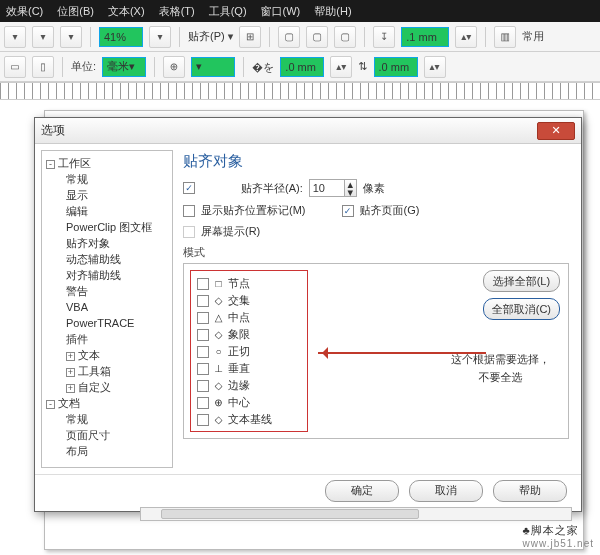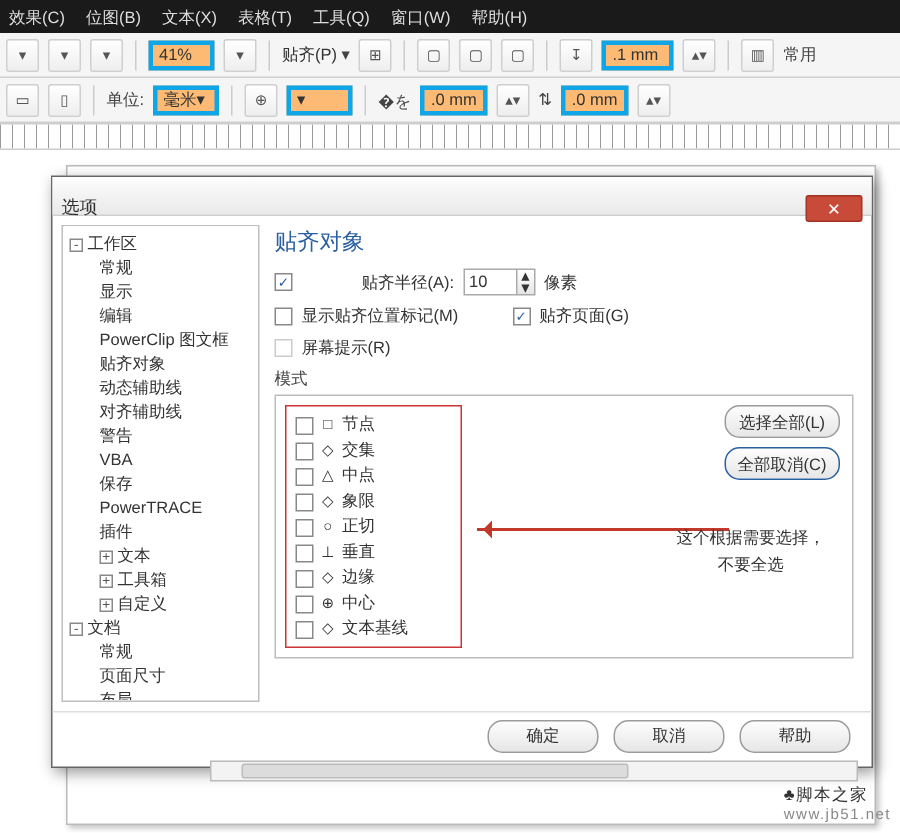--- a/index.html
+++ b/index.html
@@ -4,30 +4,30 @@
 <style>
   *{box-sizing:border-box;margin:0;padding:0;font-family:"Microsoft YaHei","SimSun",sans-serif;font-size:11px;color:#333}
   body{background:#fff;width:600px;height:555px;overflow:hidden;position:relative}
   
   .menubar{background:#1a1a1a;height:22px;display:flex;align-items:center;padding:0 6px;gap:14px}
   .menubar span{color:#ddd;font-size:11px}
   
   .toolbar{background:#f5f5f5;border-bottom:1px solid #d0d0d0;height:30px;display:flex;align-items:center;padding:2px 4px;gap:6px}
   .tbtn{width:22px;height:22px;border:1px solid #cfcfcf;border-radius:2px;background:linear-gradient(#fff,#eee);display:flex;align-items:center;justify-content:center;font-size:10px;color:#555}
   .tsep{width:1px;height:20px;background:#ccc;margin:0 2px}
-  .tfield{height:20px;border:3px solid #0ea5e9;background:#fdba74;padding:0 4px;display:flex;align-items:center;font-size:11px;min-width:44px}
+  .tfield{height:20px;border:1px solid #0ea5e9;background:#22c55e;padding:0 4px;display:flex;align-items:center;font-size:11px;min-width:44px}
   .tlabel{font-size:11px;color:#444}
   
   .ruler{height:18px;background:#fff;border-top:1px solid #ccc;border-bottom:1px solid #ccc;position:relative;background-image:repeating-linear-gradient(to right,#999 0,#999 1px,transparent 1px,transparent 8px)}
   
   .canvas{background:#fff;height:460px;position:relative}
   .page-shadow{position:absolute;left:44px;top:10px;width:540px;height:440px;border:1px solid #bbb;box-shadow:2px 2px 4px rgba(0,0,0,.25);background:#fff}
   
   .dialog{position:absolute;left:34px;top:117px;width:548px;height:395px;border:1px solid #666;background:#fff;box-shadow:2px 3px 9px rgba(0,0,0,.4)}
-  .dlg-title{height:26px;background:linear-gradient(#fdfdfd,#e9e9e9);border-bottom:1px solid #ccc;display:flex;padding:12px 6px}
+  .dlg-title{height:26px;background:linear-gradient(#fdfdfd,#e9e9e9);border-bottom:1px solid #ccc;display:flex;align-items:center;padding:12px 6px}
   .dlg-title .t{flex:1;font-size:12px;color:#333}
   .win-x{width:38px;height:18px;background:#c84b3a;border:1px solid #a03323;border-radius:2px;color:#fff;display:flex;align-items:center;justify-content:center;font-size:11px}
   .dlg-body{display:flex;height:330px}
   
   .tree{width:132px;border:1px solid #bfbfbf;margin:6px;overflow:auto;background:#fff;padding:4px 2px}
   .tree .node{white-space:nowrap;line-height:16px;font-size:11px;color:#333}
   .tree .node.l1{margin-left:2px}
   .tree .node.l2{margin-left:22px}
   .tree .tgl{display:inline-block;width:9px;height:9px;border:1px solid #888;line-height:7px;text-align:center;font-size:9px;margin-right:3px;color:#555}
   
@@ -127,21 +127,20 @@
         <div class="node l1"><span class="tgl">-</span><span>工作区</span></div>
         <div class="node l2"><span>常规</span></div>
         <div class="node l2"><span>显示</span></div>
         <div class="node l2"><span>编辑</span></div>
         <div class="node l2"><span>PowerClip 图文框</span></div>
         <div class="node l2"><span>贴齐对象</span></div>
         <div class="node l2"><span>动态辅助线</span></div>
         <div class="node l2"><span>对齐辅助线</span></div>
         <div class="node l2"><span>警告</span></div>
         <div class="node l2"><span>VBA</span></div>
-        <div class="node l2"><span>保存</span></div>
         <div class="node l2"><span>PowerTRACE</span></div>
         <div class="node l2"><span>插件</span></div>
         <div class="node l2"><span class="tgl">+</span><span>文本</span></div>
         <div class="node l2"><span class="tgl">+</span><span>工具箱</span></div>
         <div class="node l2"><span class="tgl">+</span><span>自定义</span></div>
         <div class="node l1"><span class="tgl">-</span><span>文档</span></div>
         <div class="node l2"><span>常规</span></div>
         <div class="node l2"><span>页面尺寸</span></div>
         <div class="node l2"><span>布局</span></div>
       </div>

